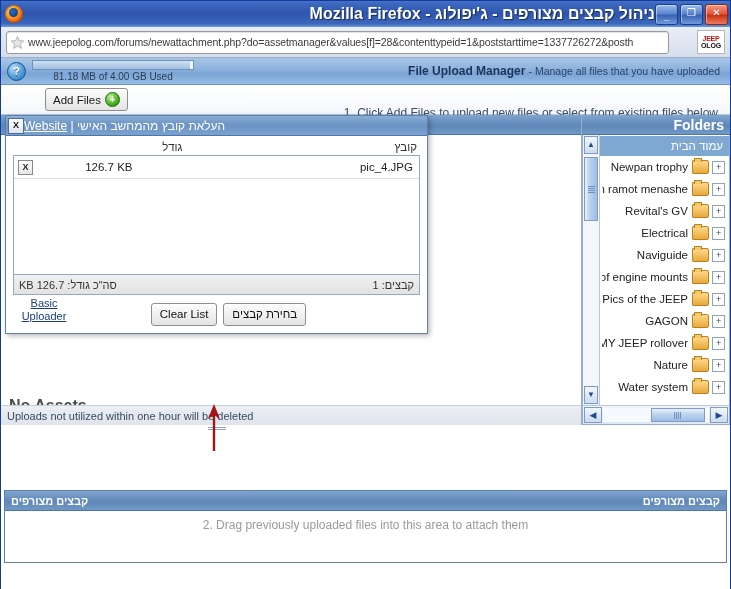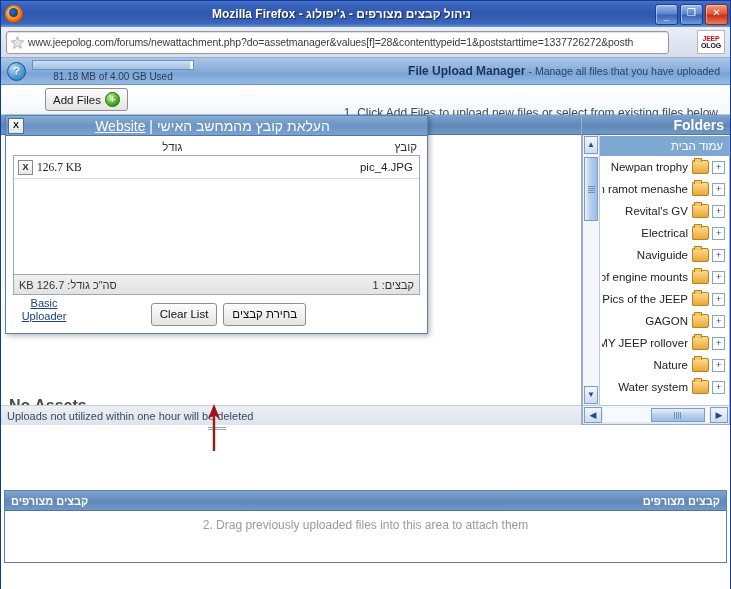--- a/index.html
+++ b/index.html
@@ -29,25 +29,25 @@
     box-shadow:inset 0 0 2px #7a2c05;
     flex:0 0 auto;margin-right:5px;
     position:relative;
   }
   #ff-logo:after{
     content:"";position:absolute;left:4px;top:3px;width:9px;height:9px;
     border-radius:50%;
     background:radial-gradient(circle at 40% 40%,#2f6fc4 0%,#18407e 70%,#0d2553 100%);
   }
   #title-text{
-    color:#ffffff;font-size:12px;font-weight:bold;
+    color:#ffffff;font-size:16px;font-weight:bold;
     text-shadow:1px 1px 1px rgba(0,0,0,.55);
     white-space:nowrap;overflow:hidden;
     flex:1 1 auto;
-    direction:rtl;text-align:center;
+    direction:rtl;text-align:right;
     unicode-bidi:plaintext;
   }
   .win-btns{display:flex;gap:2px;flex:0 0 auto;align-items:center;}
   .win-btn{
     width:21px;height:19px;border:1px solid #1b3f8f;border-radius:3px;
     background:linear-gradient(to bottom,#9dbcea 0%,#5a86d0 45%,#3c63b4 55%,#6f9bdd 100%);
     display:flex;align-items:center;justify-content:center;
     color:#fff;font-size:10px;font-weight:bold;line-height:1;
     box-shadow:inset 1px 1px 0 rgba(255,255,255,.45);
   }
@@ -278,21 +278,21 @@
     border-bottom:1px solid #4d75a8;
     display:flex;align-items:center;padding:0 2px;
   }
   #dlg-close{
     width:14px;height:14px;flex:0 0 auto;border:1px solid #4f6f97;
     background:linear-gradient(to bottom,#ffffff,#dfe6ef);
     font-size:9px;font-weight:bold;color:#111;
     display:flex;align-items:center;justify-content:center;line-height:1;
   }
   #dlg-title-text{
-    flex:1 1 auto;text-align:center;color:#ffffff;font-size:14px;
+    flex:1 1 auto;text-align:left;color:#ffffff;font-size:12px;
     direction:rtl;unicode-bidi:plaintext;white-space:nowrap;
     padding-right:24px;
   }
   #dlg-title-text a{color:#ffffff;text-decoration:underline;}
   #dlg-body{flex:1 1 auto;padding:4px 7px 0 7px;display:flex;flex-direction:column;}
   #col-head{
     display:flex;font-size:11.5px;color:#333;padding:1px 3px 2px 3px;
     direction:rtl;
   }
   #col-head .c-file{flex:0 0 auto;width:55%;text-align:right;}
@@ -300,22 +300,22 @@
   #file-list{
     flex:1 1 auto;border:1px solid #9aa8bb;background:#ffffff;
     overflow:hidden;
   }
   .file-row{
     height:22px;display:flex;align-items:center;direction:rtl;
     border-bottom:1px solid #d8dee7;font-size:11.5px;color:#222;
     padding:0 4px;
   }
   .file-row .f-name{width:55%;flex:0 0 auto;text-align:right;padding-right:2px;}
-  .file-row .f-size{flex:1 1 auto;text-align:left;padding-right:14px;
-    direction:rtl;unicode-bidi:plaintext;font-family:Liberation Serif, serif;}
+  .file-row .f-size{flex:1 1 auto;text-align:center;padding-right:14px;
+    direction:rtl;unicode-bidi:plaintext;}
   .file-row .f-del{
     width:13px;height:13px;flex:0 0 auto;border:1px solid #8a8a8a;
     background:linear-gradient(to bottom,#fdfdfd,#e6e6e6);
     font-size:9px;font-weight:bold;color:#222;
     display:flex;align-items:center;justify-content:center;line-height:1;
     margin-right:4px;
   }
   #list-status{
     height:19px;flex:0 0 auto;
     background:linear-gradient(to bottom,#f0f0f0,#e2e2e2);

